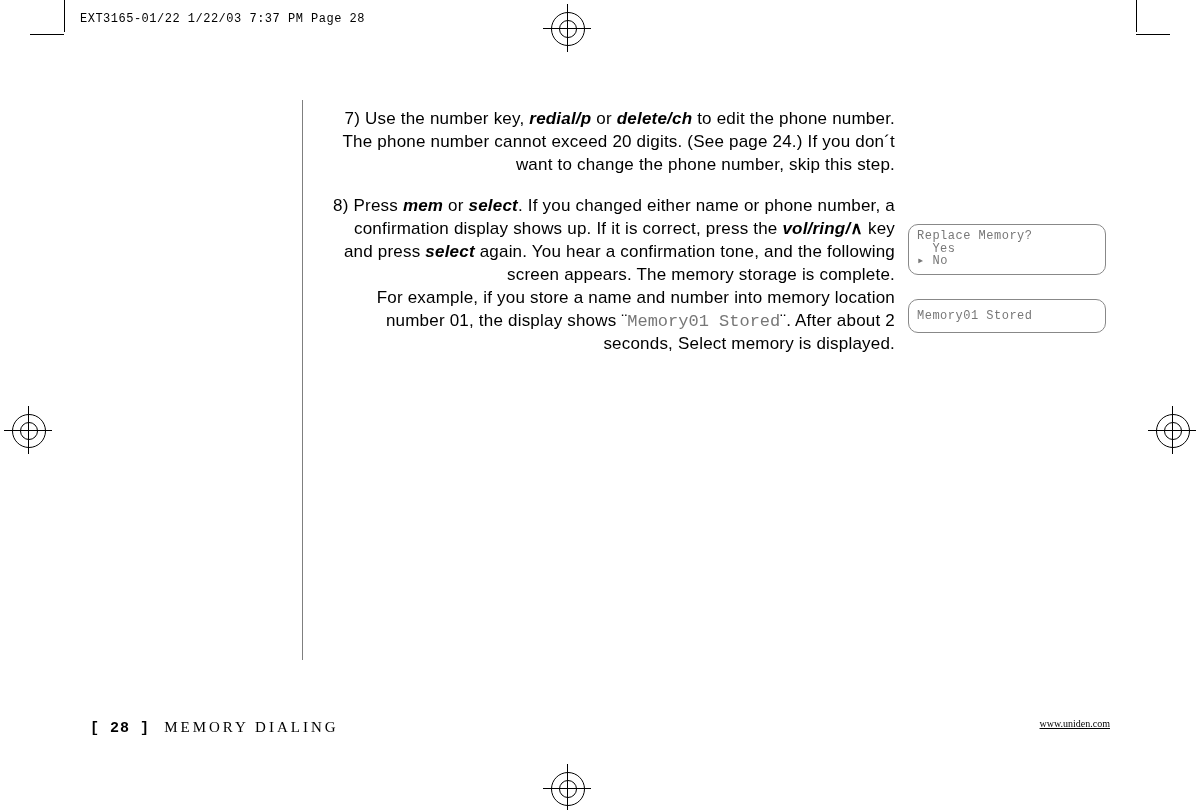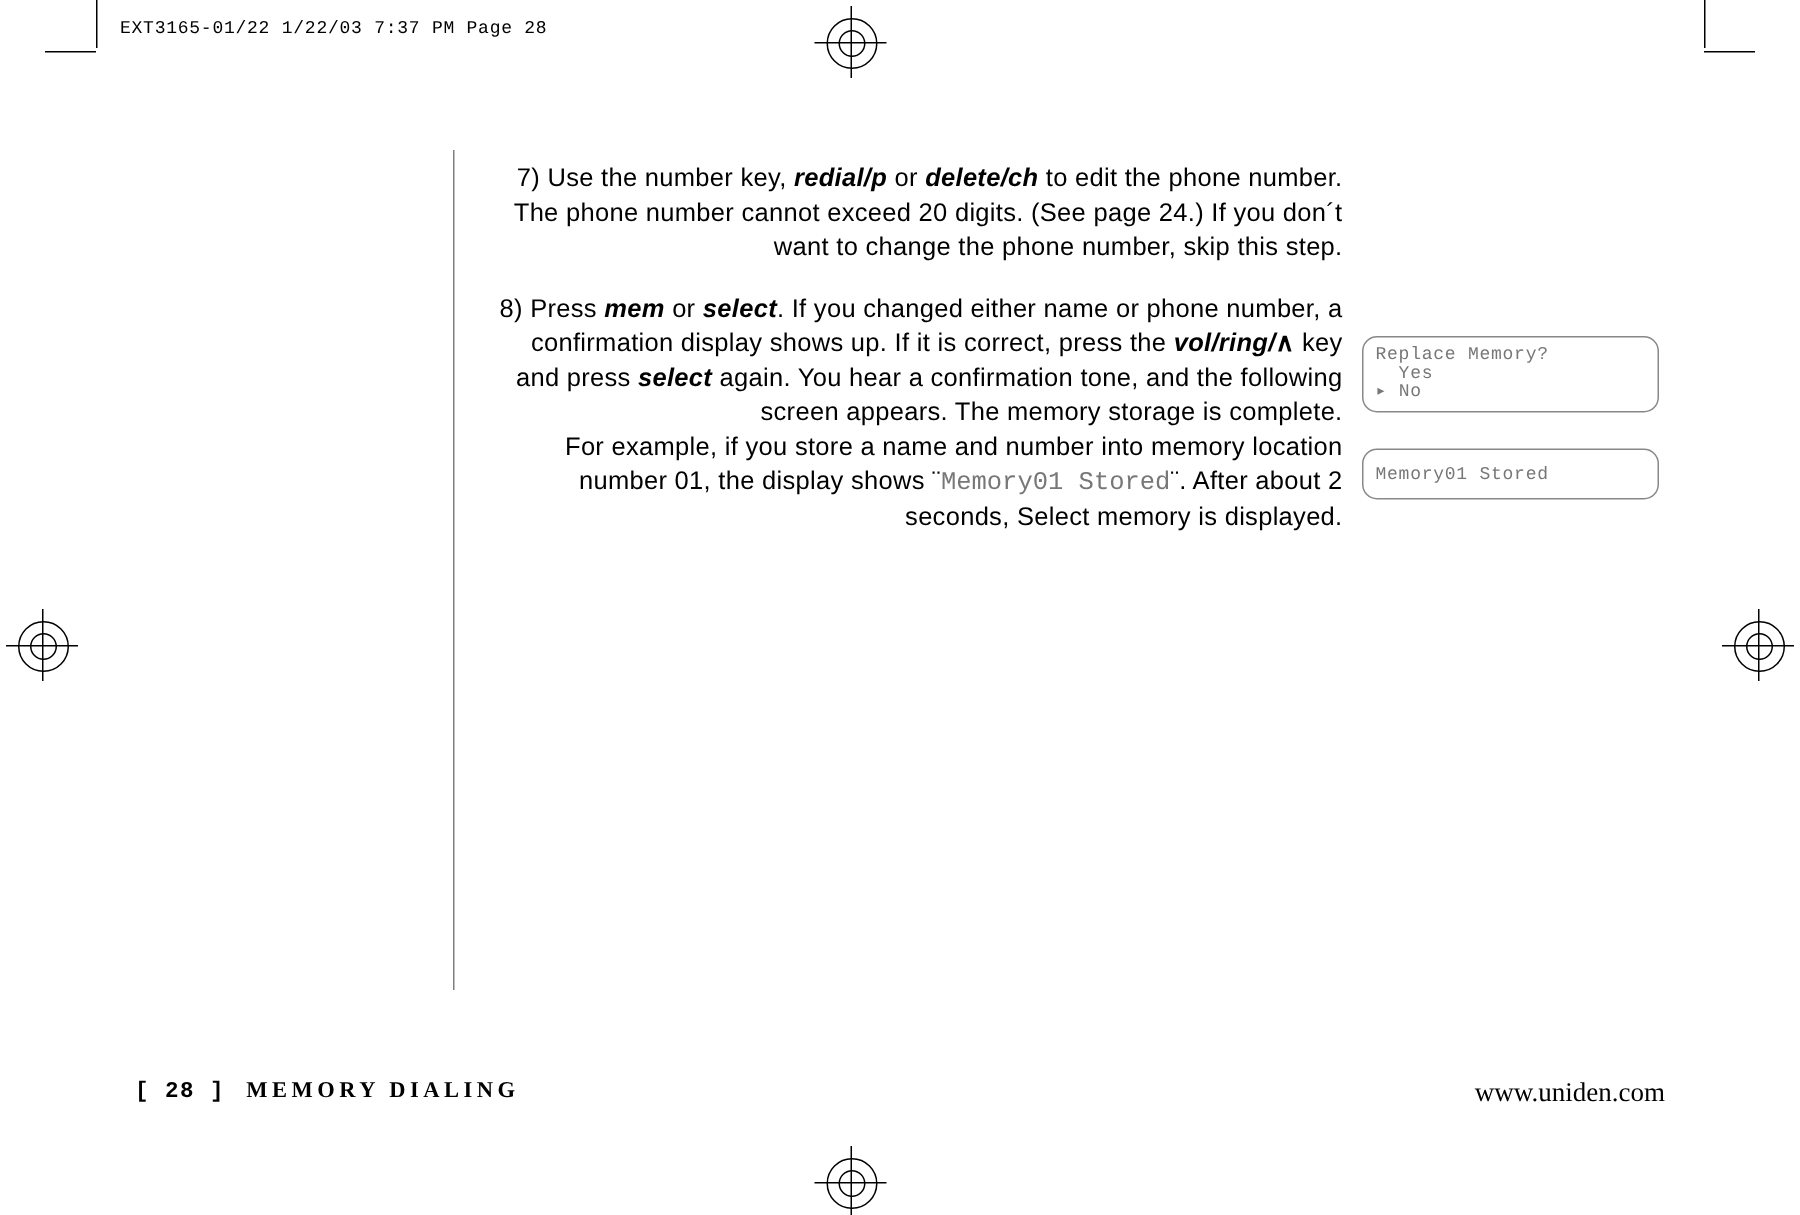--- a/index.html
+++ b/index.html
@@ -93,28 +93,29 @@
     top: 718px;
     font-size: 15px;
   }
   .footer .pg {
     font-family: Liberation Mono, monospace;
     font-weight: bold;
     letter-spacing: 1px;
   }
   .footer .sec {
     font-family: Georgia, "Times New Roman", serif;
-    font-weight: bold;
+    font-weight: normal;
     letter-spacing: 3px;
     margin-left: 10px;
   }
   .footer .url {
     float: right;
     font-family: Georgia, "Times New Roman", serif;
-    font-size: 18px;
+    font-size: 10px;
+    text-decoration: underline;
   }
 </style>
 </head>
 <body>
 
 <div class="slug">EXT3165-01/22  1/22/03  7:37 PM  Page 28</div>
 
 <div class="crop-line crop-v" style="left:64px; top:0; height:32px;"></div>
 <div class="crop-line crop-h" style="left:30px; top:34px; width:34px;"></div>
 <div class="crop-line crop-v" style="left:1136px; top:0; height:32px;"></div>

